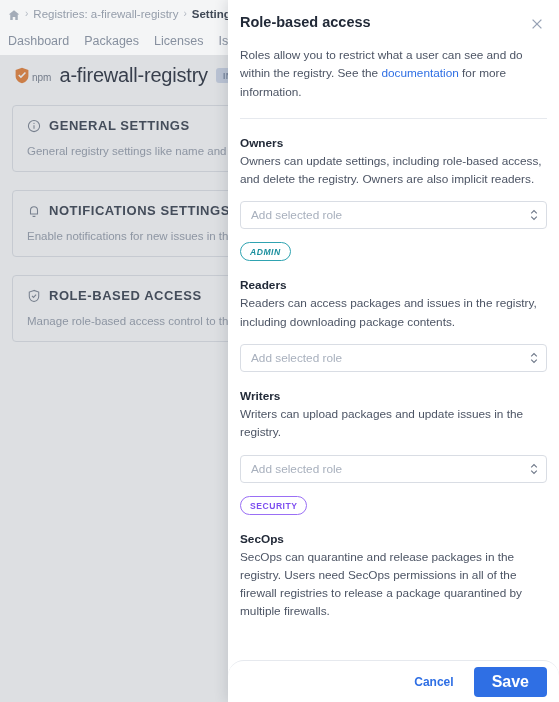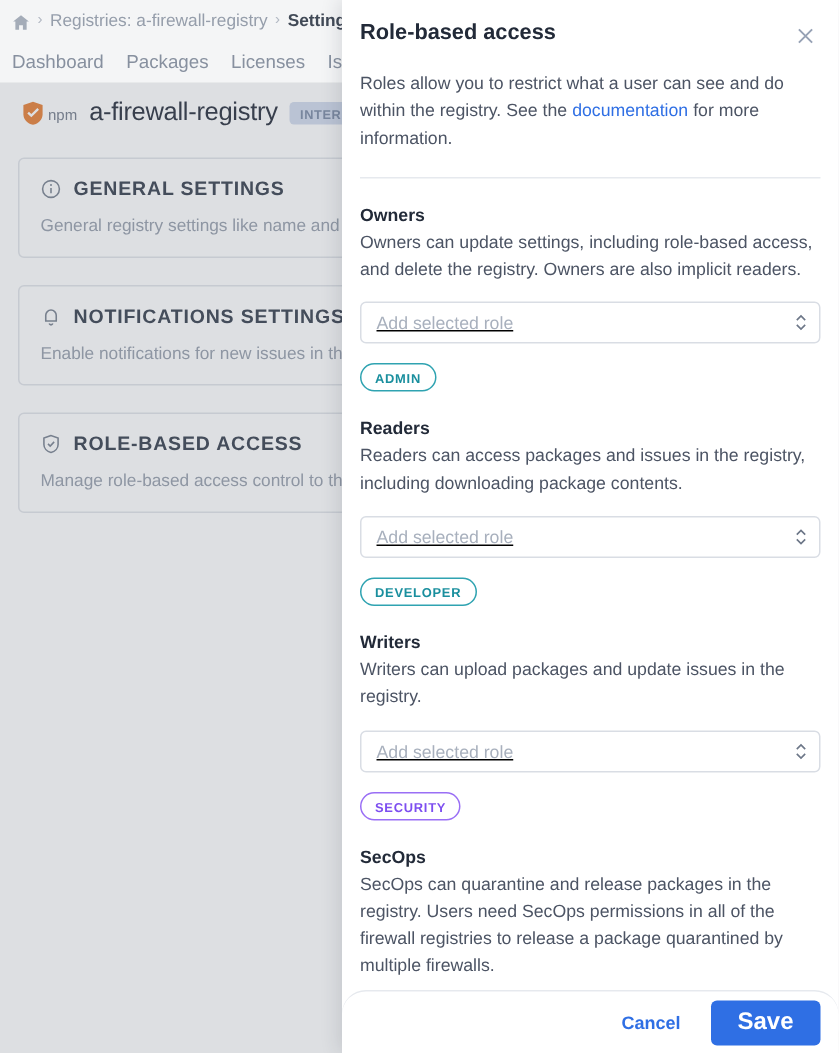--- a/index.html
+++ b/index.html
@@ -64,21 +64,21 @@
     height: 40px;
     display: flex;
     align-items: center;
     gap: 8px;
     padding-left: 14px;
     background: #ffffff;
   }
   .npm-mark { display: flex; align-items: flex-end; gap: 2px; }
   .shield { width: 16px; height: 17px; }
   .npm-txt { font-size: 10px; color: #7a8290; position: relative; top: -1px; }
-  .reg-title { font-size: 17px; color: #2c3340; font-weight: normal; letter-spacing: -0.2px; }
+  .reg-title { font-size: 20px; color: #2c3340; font-weight: normal; letter-spacing: -0.2px; }
   .pill {
     font-size: 8.5px; font-weight: bold; letter-spacing: .4px;
     padding: 3px 7px 2px; border-radius: 3px;
   }
   .pill-internal { background: #d3dced; color: #7e8da8; }
   .pill-red { background: #e8474a; color: #ffffff; }
 
   
   .cards { padding: 10px 12px 0 12px; display: flex; flex-direction: column; gap: 18px; }
   .card {
@@ -144,21 +144,21 @@
     line-height: 1.55;
     color: #4c5464;
   }
   .doc-link { color: #2f6fe4; text-decoration: none; }
   .hr { height: 1px; background: #e6e9ee; margin: 17px 0 0 0; }
 
   .section { padding-top: 17px; }
   .sec-title { font-size: 11.8px; font-weight: bold; color: #222a38; }
   .sec-desc { margin-top: 2px; font-size: 11.8px; line-height: 1.55; color: #4c5464; }
 
-  .select-wrap { position: relative; margin-top: 13px; text-decoration: underline; }
+  .select-wrap { position: relative; margin-top: 13px; }
   .select-box {
     width: 100%;
     height: 28px;
     border: 1px solid #d9dde4;
     border-radius: 4px;
     background: #ffffff;
     display: flex;
     align-items: center;
     padding: 0 24px 0 10px;
     font-size: 11.8px;
@@ -172,21 +172,21 @@
   .badge-row { margin-top: 13px; display: flex; gap: 6px; }
   .role-badge {
     display: inline-block;
     font-size: 8.6px;
     font-weight: bold;
     letter-spacing: .5px;
     padding: 4px 9px 3px;
     border-radius: 11px;
     background: #ffffff;
   }
-  .role-teal   { color: #1a8f9e; border: 1px solid #2fa3b1; }
+  .role-teal   { color: #1a8f9e; border: 1px solid #2fa3b1; font-style: italic; }
   .role-purple { color: #7d4ef0; border: 1px solid #9a6ff5; }
 
   
   .modal-foot {
     border-top: 1px solid #e6e9ee;
     height: 42px;
     display: flex;
     align-items: center;
     justify-content: flex-end;
     gap: 14px;
@@ -337,23 +337,20 @@
         <div class="sec-desc">Readers can access packages and issues in the registry, including downloading package contents.</div>
         <div class="select-wrap">
           <div class="select-box">Add selected role</div>
           <span class="select-chev">
             <svg viewBox="0 0 8 14" width="8" height="14" fill="none" stroke="#6d7788" stroke-width="1.1">
               <path d="M1.2 5.4 4 2.6l2.8 2.8"></path>
                 <path d="M1.2 8.6 4 11.4l2.8-2.8"></path>
             </svg>
           </span>
         </div>
-        <div class="badge-row">
-          <span class="role-badge role-teal">DEVELOPER</span>
-        </div>
       </div>
 
       <div class="section">
         <div class="sec-title">Writers</div>
         <div class="sec-desc">Writers can upload packages and update issues in the registry.</div>
         <div class="select-wrap">
           <div class="select-box">Add selected role</div>
           <span class="select-chev">
             <svg viewBox="0 0 8 14" width="8" height="14" fill="none" stroke="#6d7788" stroke-width="1.1">
               <path d="M1.2 5.4 4 2.6l2.8 2.8"></path>

